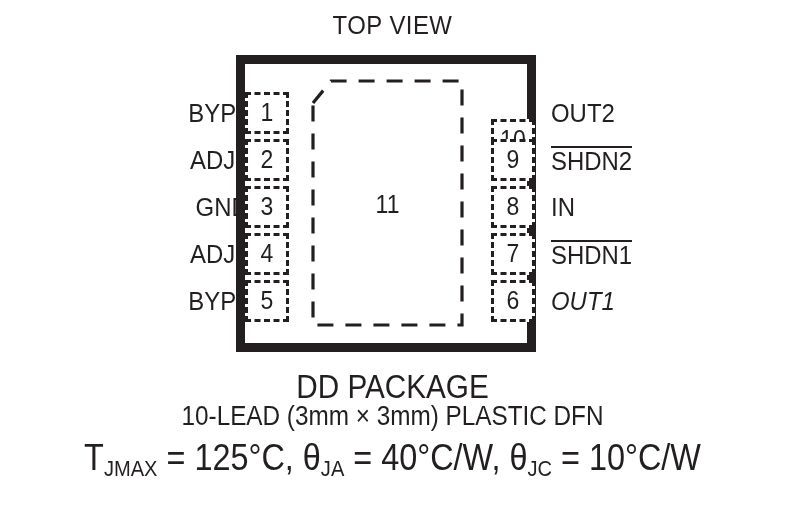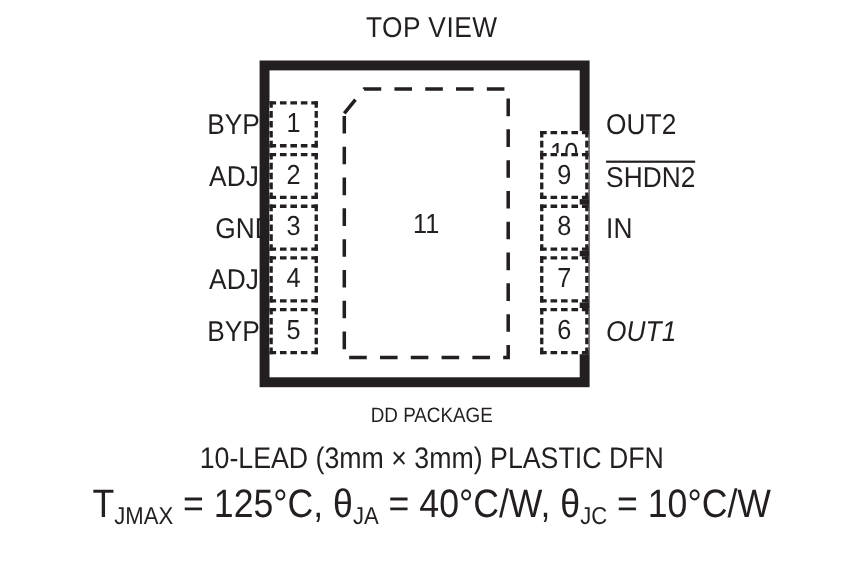--- a/index.html
+++ b/index.html
@@ -142,21 +142,21 @@
     left: 0;
     width: 785px;
     text-align: center;
     white-space: nowrap;
   }
   .cap-line {
     display: block;
     transform: scaleX(0.9);
     transform-origin: center center;
   }
-  .cap1 { top: 368px;  font-size: 19px; }
+  .cap1 { top: 368px;  font-size: 33px; }
   .cap2 { top: 401px;  font-size: 27px; }
   .cap3 { top: 437px;  font-size: 36px; }
   .cap4 { top: 470px;  font-size: 27px; }
 
   .sub {
     font-size: 0.62em;
     vertical-align: -0.28em;
     letter-spacing: 0;
   }
 </style>
@@ -226,20 +226,23 @@
 
   <div class="pin-box  right" style="top:186px;">
       <span>8</span>
     </div>
   <div class="pin-name right" style="top:186px;">
       <span class="txt">IN</span>
     </div>
 
   <div class="pin-box  right" style="top:233px;">
       <span>7</span>
+    </div>
+  <div class="pin-name right" style="top:233px;">
+      <span class="txt"><span class="ovl">SHDN1</span></span>
     </div>
 
   <div class="pin-box  right" style="top:280px;">
       <span>6</span>
     </div>
   <div class="pin-name right" style="top:280px;font-style:italic;">
       <span class="txt">OUT1</span>
     </div>
 
   <div class="caption cap1">

